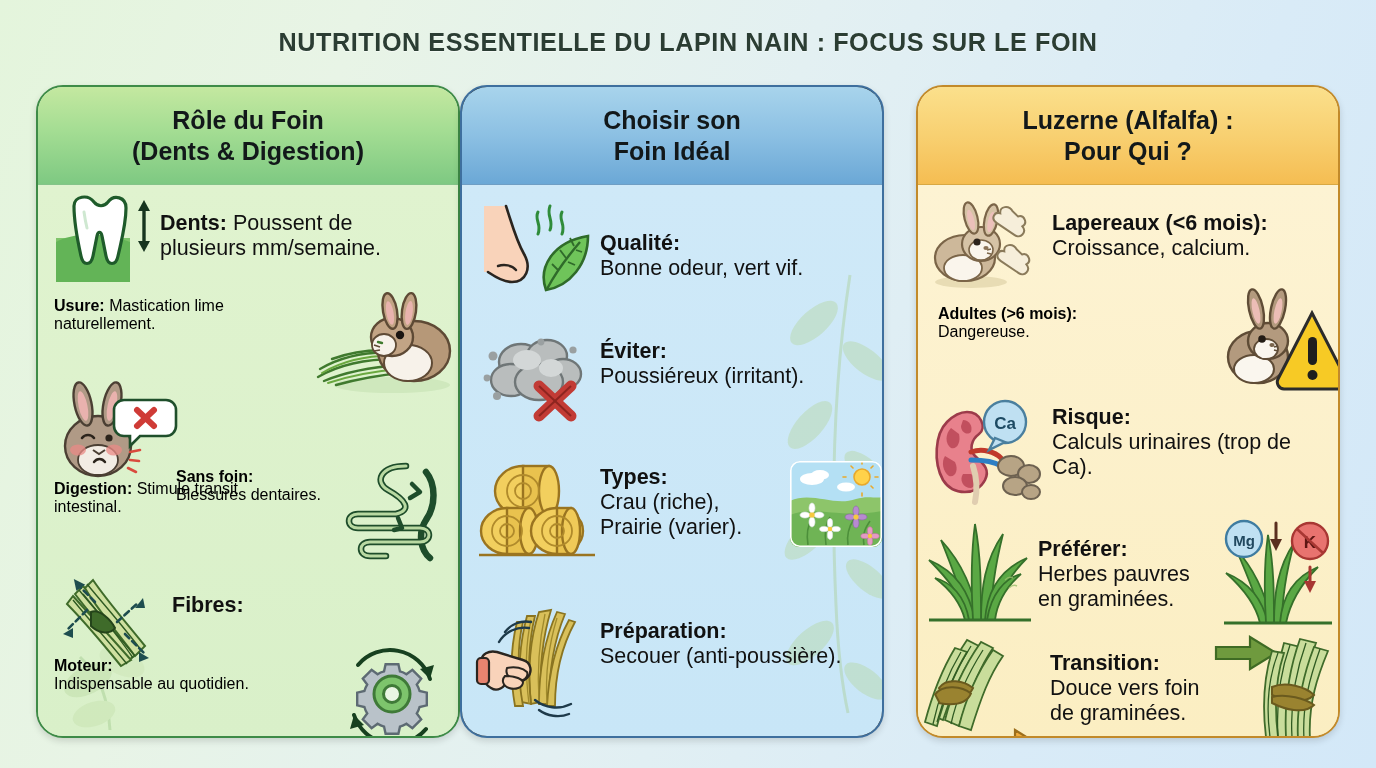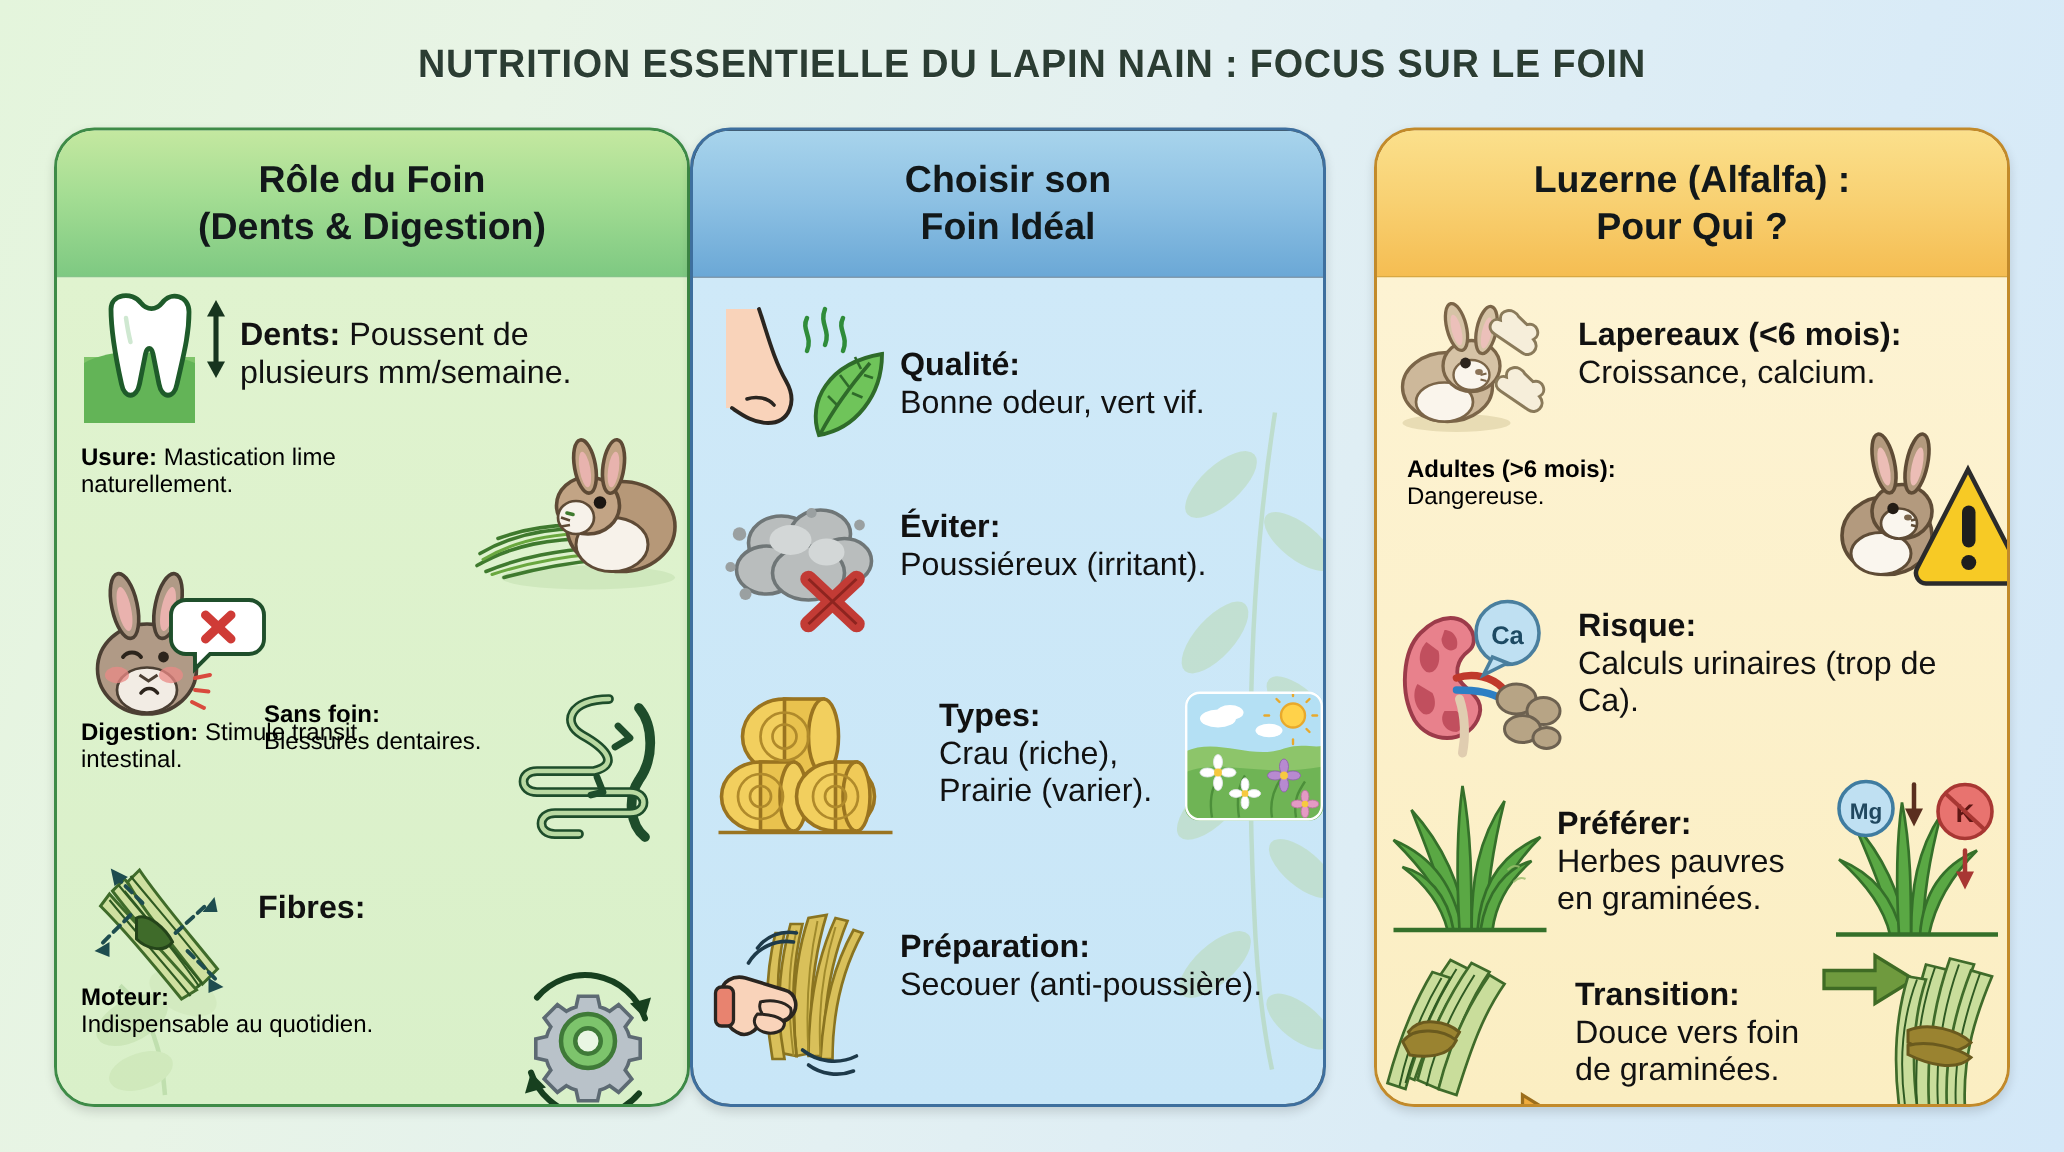--- a/index.html
+++ b/index.html
@@ -402,21 +402,21 @@
               <path d="M46 34 m-16 0 a16 16 0 1 0 32 0 a16 16 0 1 0 -32 0"></path>
               <path d="M46 34 m-8 0 a8 8 0 1 0 16 0 a8 8 0 1 0 -16 0"></path>
               <path d="M30 74 m-15 0 a15 15 0 1 0 30 0 a15 15 0 1 0 -30 0"></path>
               <path d="M30 74 m-7 0 a7 7 0 1 0 14 0 a7 7 0 1 0 -14 0"></path>
               <path d="M80 74 m-15 0 a15 15 0 1 0 30 0 a15 15 0 1 0 -30 0"></path>
               <path d="M80 74 m-7 0 a7 7 0 1 0 14 0 a7 7 0 1 0 -14 0"></path>
             </g>
             <line x1="2" y1="98" x2="118" y2="98" stroke="#9a7420" stroke-width="2.4"></line>
           </svg>
         </div>
-        <div class="txt" style="width:170px;padding-top:10px;margin-left:26px;">
+        <div class="txt" style="width:170px;padding-top:10px;">
           <b>Types:</b><br><span> Crau (riche), Prairie (varier).</span>
         </div>
         <div style="position:absolute;right:-6px;top:6px;">
           <svg width="92" height="86" viewBox="0 0 92 86">
             <defs>
                 <clipPath id="mclip">
                   <rect x="0" y="0" width="92" height="86" rx="9"></rect>
                 </clipPath>
               </defs>
             <g clip-path="url(#mclip)">

